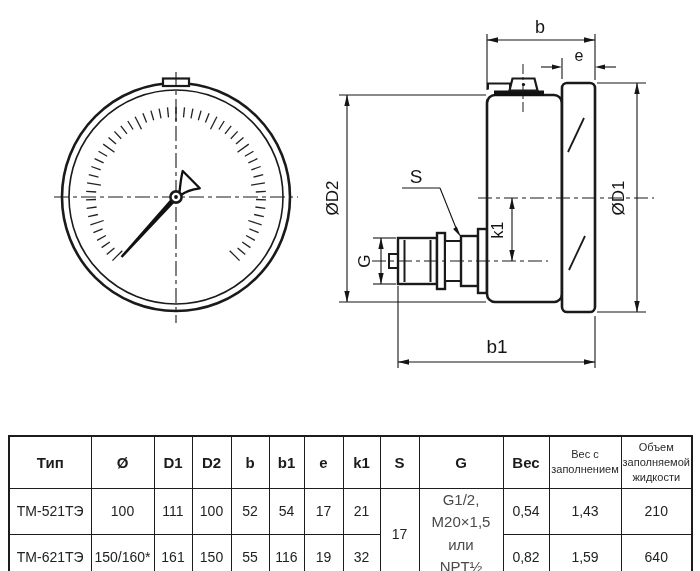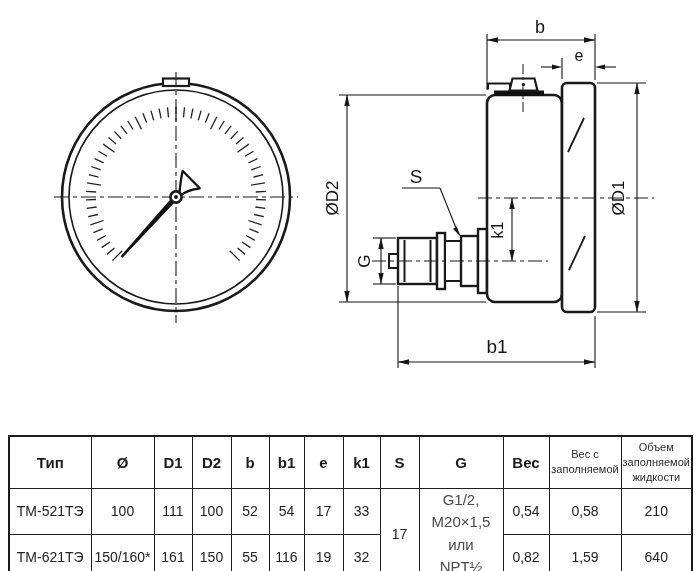--- a/index.html
+++ b/index.html
@@ -229,41 +229,41 @@
       <th class="h-short">Ø</th>
       <th class="h-short">D1</th>
       <th class="h-short">D2</th>
       <th class="h-short">b</th>
       <th class="h-short">b1</th>
       <th class="h-short">e</th>
       <th class="h-short">k1</th>
       <th class="h-short">S</th>
       <th class="h-short">G</th>
       <th class="h-short">Вес</th>
-      <th class="h-long">Вес с заполняемой</th>
+      <th class="h-long">Вес с заполнением</th>
       <th class="h-long">Объем заполняемой жидкости</th>
     </tr>
     <tr class="r1">
       <td class="val">ТМ-521ТЭ</td>
       <td class="val">100</td>
       <td class="val">111</td>
       <td class="val">100</td>
       <td class="val">52</td>
       <td class="val">54</td>
       <td class="val">17</td>
-      <td class="val">33</td>
+      <td class="val">21</td>
       <td class="val" rowspan="2">17</td>
       <td class="g-cell" rowspan="2">
         <div>G1/2,</div>
         <div>М20×1,5</div>
         <div>или</div>
         <div>NPT½</div>
       </td>
       <td class="val">0,54</td>
-      <td class="val">0,58</td>
+      <td class="val">1,43</td>
       <td class="val">210</td>
     </tr>
     <tr class="r2">
       <td class="val">ТМ-621ТЭ</td>
       <td class="val">150/160*</td>
       <td class="val">161</td>
       <td class="val">150</td>
       <td class="val">55</td>
       <td class="val">116</td>
       <td class="val">19</td>

